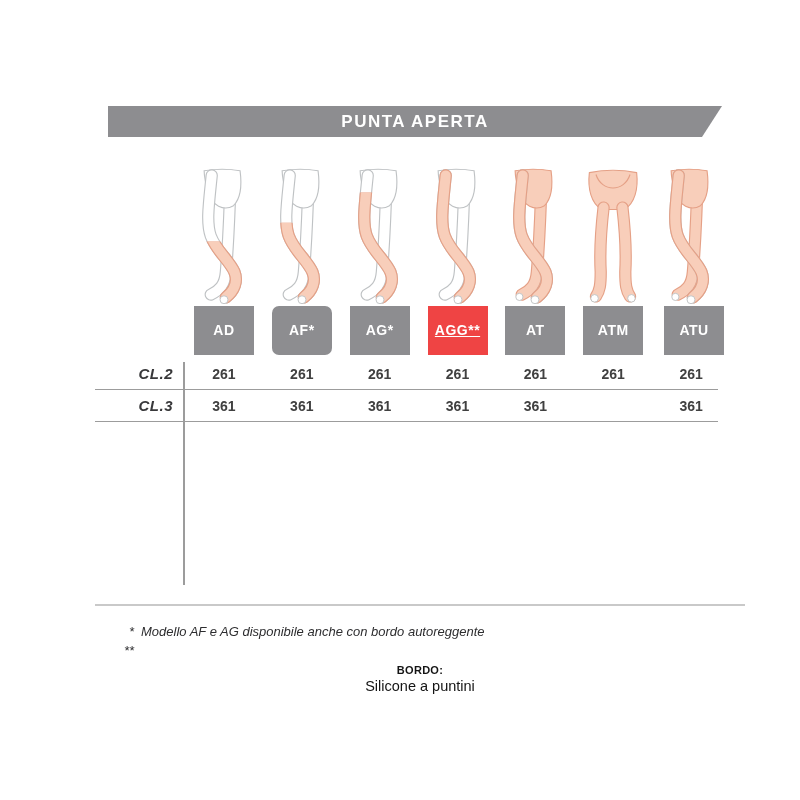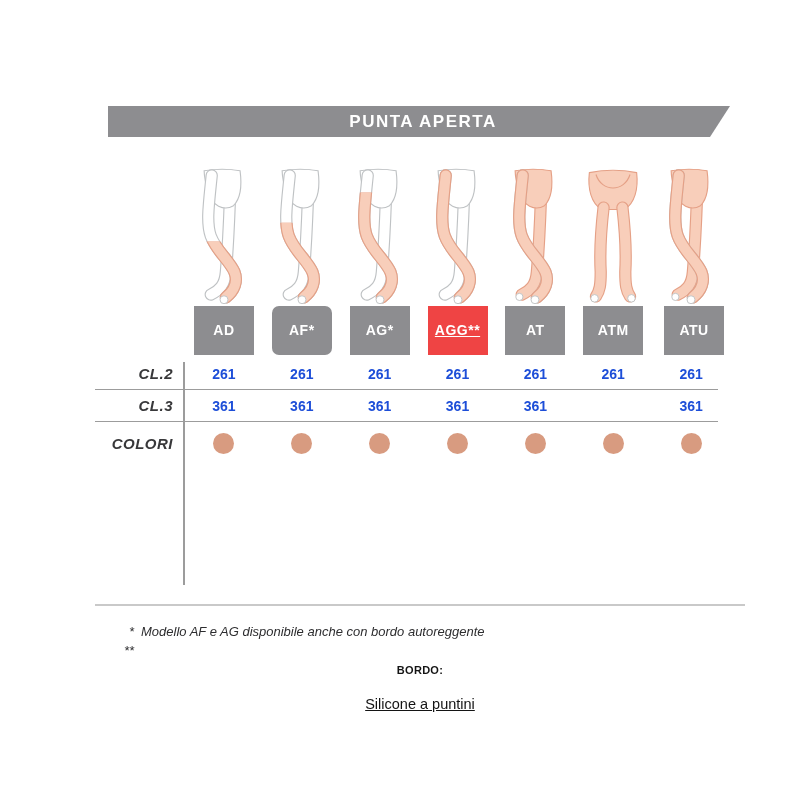--- a/index.html
+++ b/index.html
@@ -8,21 +8,20 @@
     font-family:"Liberation Sans", sans-serif;
     color:#3a3a3c;position:relative;overflow:hidden;
   }
   .page{position:absolute;inset:0;}
 
   
   .banner{
     position:absolute;left:108px;top:106px;width:614px;height:31px;
     background:#8d8d90;display:flex;align-items:center;justify-content:center;
     clip-path:polygon(0 0,100% 0,calc(100% - 20px) 100%,0 100%);
-    padding-left:8px;
   }
   .banner span{
     color:#ffffff;font-weight:bold;font-size:17px;letter-spacing:1.5px;
   }
 
   
   .figures{
     position:absolute;left:185px;top:166px;width:545px;height:138px;
     display:flex;
   }
@@ -45,32 +44,32 @@
   .trow{
     display:flex;align-items:center;height:31px;
     border-bottom:1.5px solid #9c9c9c;
   }
   .trow.last{border-bottom:none;height:42px;}
   .rlabel{
     width:78px;text-align:right;font-weight:bold;font-size:15px;color:#38383a;
     flex:none;letter-spacing:0.5px;font-style:italic;
   }
   .cells{margin-left:12px;width:545px;display:flex;flex:none;}
-  .cells .cell{flex:1;text-align:center;font-weight:bold;font-size:14px;color:#1d4ed8;}
+  .cells .cell{flex:1;text-align:center;font-weight:bold;font-size:14px;color:#404040;}
   .dot{width:21px;height:21px;border-radius:50%;margin:0 auto;}
   .vline{position:absolute;left:183px;top:362px;width:1.5px;height:223px;background:#9c9c9c;}
 
   
   .footer-line{position:absolute;left:95px;top:604px;width:650px;height:2px;background:#c9c9c9;}
   .footnotes{position:absolute;left:118px;top:622px;font-size:13px;color:#2d2d2f;}
   .footnote{font-style:italic;line-height:19px;display:flex;}
   .footnote .mk{width:16px;text-align:right;margin-right:7px;flex:none;font-style:italic;}
   .bordo{position:absolute;left:95px;top:664px;width:650px;text-align:center;color:#141414;}
   .bordo .btitle{font-weight:bold;font-size:11px;letter-spacing:0.3px;}
-  .bordo .btext{font-size:14.5px;margin-top:20px;text-decoration:underline;}
+  .bordo .btext{font-size:14.5px;margin-top:2px;}
 </style>
 </head>
 <body>
 
 <div class="page">
 
   <div class="banner" style="background: rgb(141, 141, 144);">
     <span>PUNTA APERTA</span>
   </div>
 
@@ -275,46 +274,20 @@
       <div class="cells" id="cells-cl3">
           <div class="cell">361</div>
           <div class="cell">361</div>
           <div class="cell">361</div>
           <div class="cell">361</div>
           <div class="cell">361</div>
           <div class="cell"></div>
           <div class="cell">361</div>
         </div>
     </div>
-    <div class="trow last">
-      <div class="rlabel">COLORI</div>
-      <div class="cells" id="cells-colori">
-          <div class="cell">
-            <div class="dot" style="background: rgb(216, 155, 128);"></div>
-          </div>
-          <div class="cell">
-            <div class="dot" style="background: rgb(216, 155, 128);"></div>
-          </div>
-          <div class="cell">
-            <div class="dot" style="background: rgb(216, 155, 128);"></div>
-          </div>
-          <div class="cell">
-            <div class="dot" style="background: rgb(216, 155, 128);"></div>
-          </div>
-          <div class="cell">
-            <div class="dot" style="background: rgb(216, 155, 128);"></div>
-          </div>
-          <div class="cell">
-            <div class="dot" style="background: rgb(216, 155, 128);"></div>
-          </div>
-          <div class="cell">
-            <div class="dot" style="background: rgb(216, 155, 128);"></div>
-          </div>
-        </div>
-    </div>
   </div>
   <div class="vline"></div>
 
   <div class="footer-line"></div>
 
   <div class="footnotes">
     <div class="footnote">
       <span class="mk">*</span>
       <span>Modello AF e AG disponibile anche con bordo autoreggente</span>
     </div>

